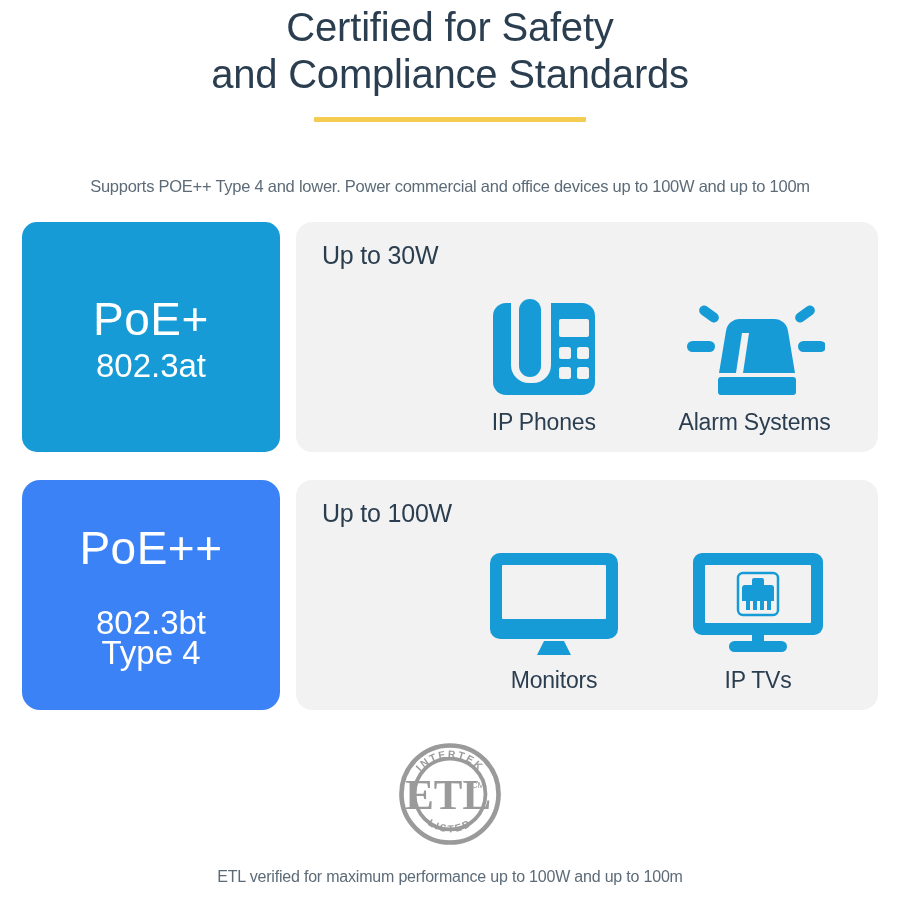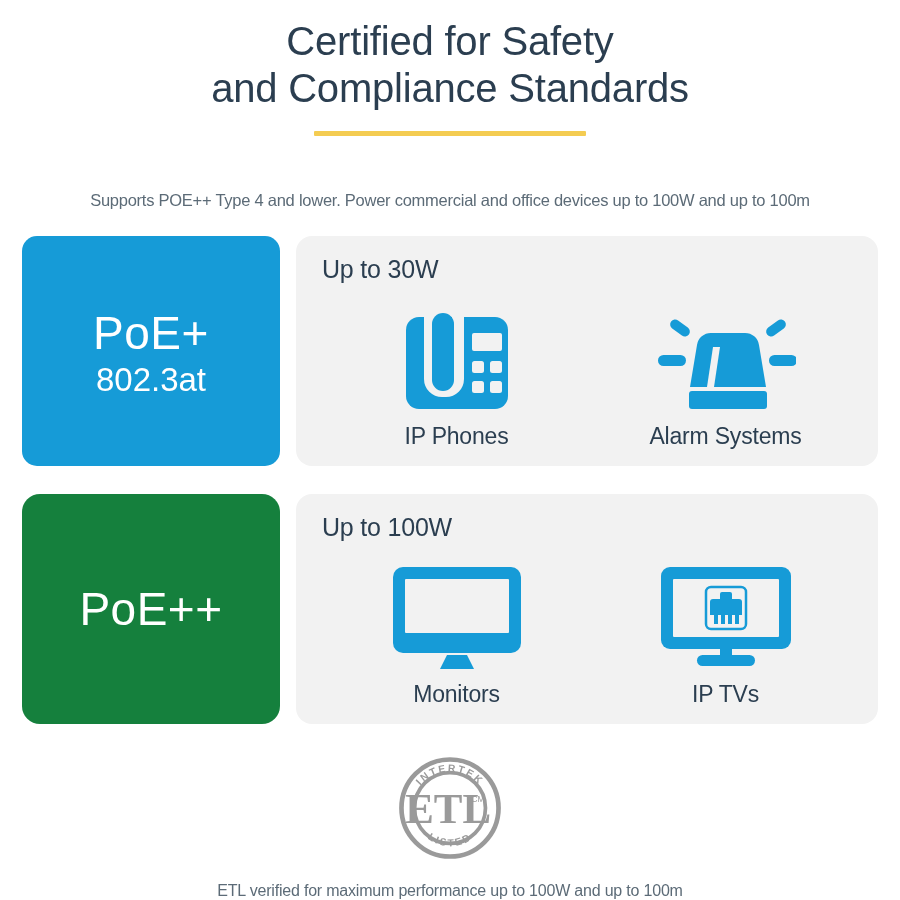--- a/index.html
+++ b/index.html
@@ -12,21 +12,21 @@
     height: 900px;
     font-family: "Liberation Sans", sans-serif;
     color: #2b3e50;
     overflow: hidden;
     position: relative;
   }
 
   
   .header {
     text-align: center;
-    padding-top: 18px;
+    padding-top: 4px;
   }
   .title-line {
     font-size: 40px;
     line-height: 47px;
     font-weight: 400;
     color: #2b3e50;
     letter-spacing: -0.2px;
   }
   .title-underline {
     width: 272px;
@@ -62,21 +62,21 @@
     flex: 0 0 258px;
     border-radius: 18px;
     display: flex;
     flex-direction: column;
     align-items: center;
     justify-content: center;
     color: #ffffff;
     box-sizing: border-box;
   }
   .badge--blue { background: #169bd7; border-radius: 15px; }
-  .badge--navy { background: #15803d; gap: 28px; }
+  .badge--navy { background: #3b82f6; gap: 28px; }
 
   .badge-title {
     font-size: 46px;
     line-height: 52px;
     font-weight: 400;
     letter-spacing: 0.5px;
   }
   .badge-sub {
     font-size: 33px;
     line-height: 30px;
@@ -86,21 +86,21 @@
     white-space: pre-line;
   }
 
   .panel {
     flex: 1 1 auto;
     background: #f2f2f2;
     border-radius: 16px;
     box-sizing: border-box;
     padding: 18px 18px 12px 26px;
     display: flex;
-    flex-direction: column;
+    flex-direction: row;
   }
   .panel-heading {
     font-size: 25px;
     line-height: 30px;
     color: #2b3e50;
     letter-spacing: -0.2px;
   }
   .items {
     flex: 1 1 auto;
     display: flex;
@@ -205,20 +205,22 @@
         </div>
 
       </div>
     </div>
   </div>
 
   <div class="row">
 
     <div class="badge badge--navy">
       <div class="badge-title">PoE++</div>
+      <div class="badge-sub">802.3bt
+Type 4</div>
     </div>
 
     <div class="panel">
       <div class="panel-heading">Up to 100W</div>
       <div class="items">
 
 
         <div class="item">
           <div class="item-icon">
             <svg width="132" height="104" viewBox="0 0 132 104" aria-hidden="true">

